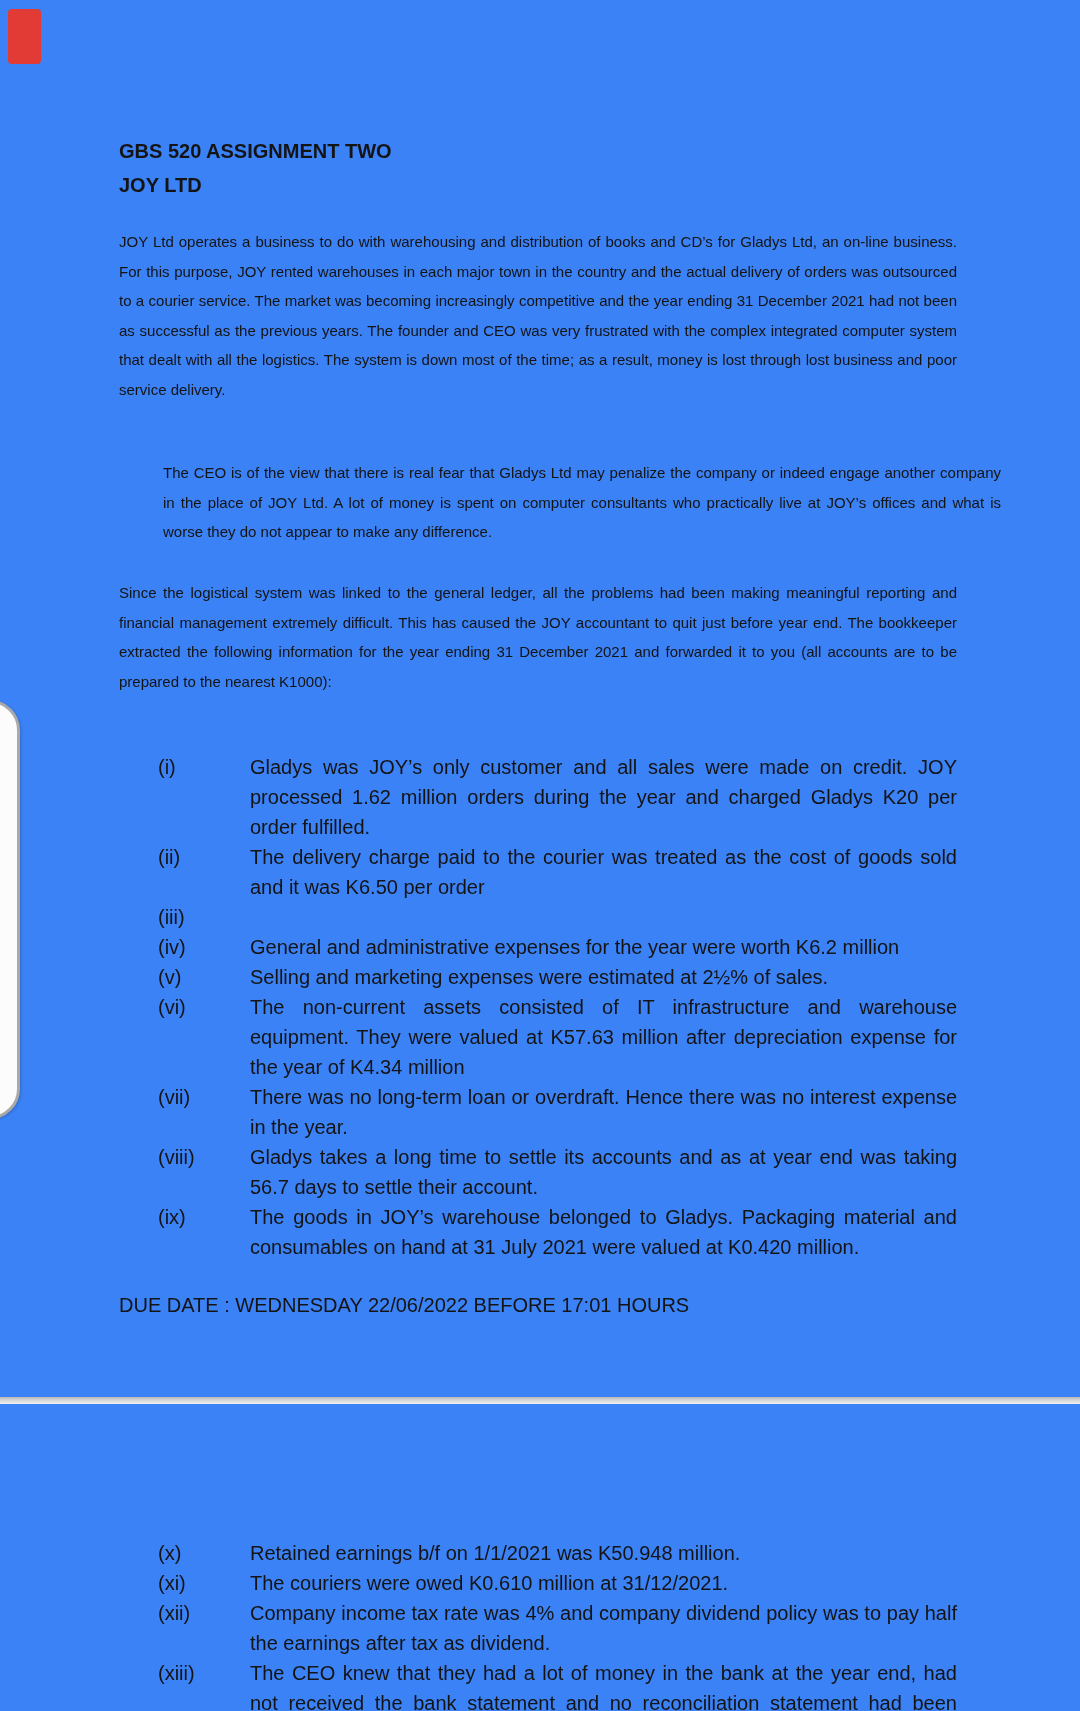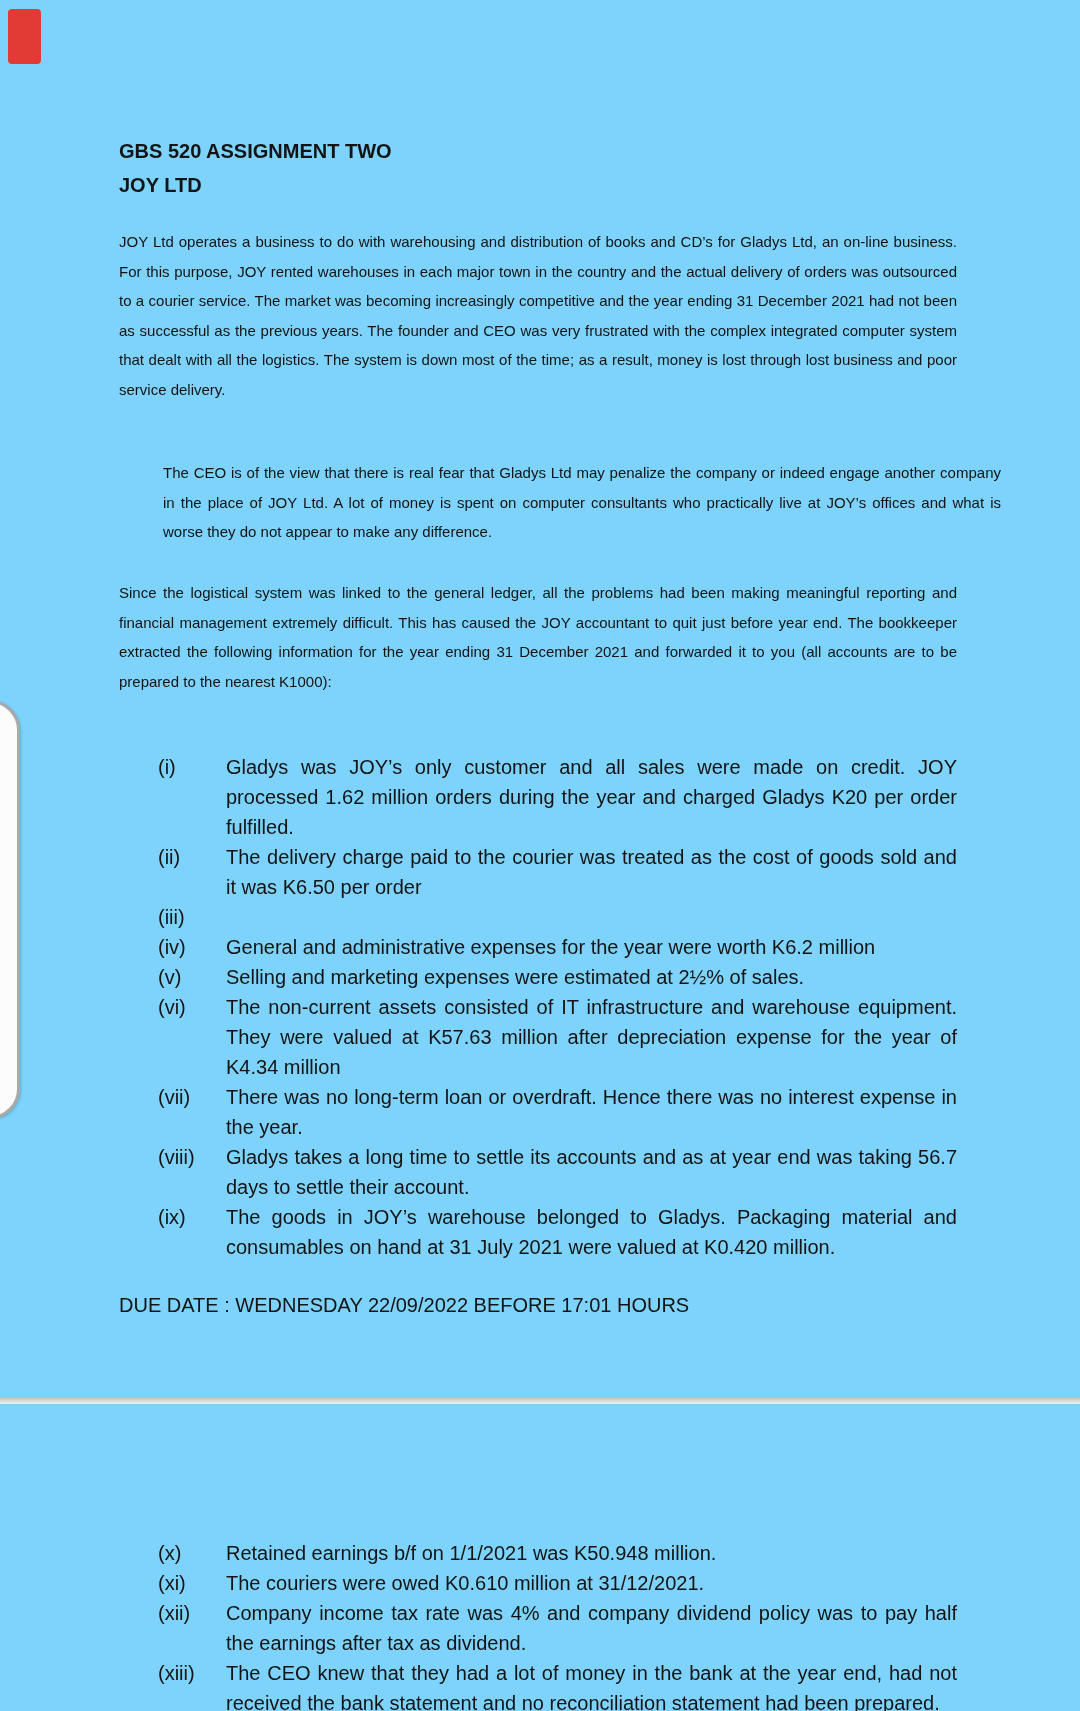--- a/index.html
+++ b/index.html
@@ -50,30 +50,30 @@
     font-size:20px;line-height:30px;
   }
   .list-1{top:752px;}
   .list-2{top:1538px;}
   .li-row{
     display:grid;
     grid-template-columns:68px 1fr;
     padding-left:39px;
   }
   .li-marker{display:block;}
-  .li-text{display:block;text-align:justify;}
+  .li-text{display:block;text-align:justify;margin-left:24px;}
   .due-date{
     position:absolute;left:119px;top:1290px;width:900px;
     font-size:20px;line-height:30px;white-space:nowrap;
   }
 </style>
 </head>
 <body>
 
-<div class="screen" style="color: rgb(20, 20, 20); background: #7dd3fc;">
+<div class="screen" style="color: rgb(20, 20, 20); background: #3b82f6;">
 
   <div class="red-marker" style="background: rgb(226, 58, 53);"></div>
 
   <div class="edge-card" style="border-color: rgb(169, 169, 169);"></div>
 
   <div class="doc-title">GBS 520 ASSIGNMENT TWO</div>
 
   <div class="doc-subtitle">JOY LTD</div>
 
   <div class="para para-1">JOY Ltd operates a business to do with warehousing and distribution of books and CD’s for Gladys Ltd, an on-line business. For this purpose, JOY rented warehouses in each major town in the country and the actual delivery of orders was outsourced to a courier service. The market was becoming increasingly competitive and the year ending 31 December 2021 had not been as successful as the previous years. The founder and CEO was very frustrated with the complex integrated computer system that dealt with all the logistics. The system is down most of the time; as a result, money is lost through lost business and poor service delivery.</div>
@@ -122,21 +122,21 @@
         <span class="li-marker">(viii)</span>
         <span class="li-text">Gladys takes a long time to settle its accounts and as at year end was taking 56.7 days to settle their account.</span>
       </div>
 
       <div class="li-row">
         <span class="li-marker">(ix)</span>
         <span class="li-text">The goods in JOY’s warehouse belonged to Gladys. Packaging material and consumables on hand at 31 July 2021 were valued at K0.420 million.</span>
       </div>
     </div>
 
-  <div class="due-date">DUE DATE : WEDNESDAY 22/09/2022 BEFORE 17:01 HOURS</div>
+  <div class="due-date">DUE DATE : WEDNESDAY 22/06/2022 BEFORE 17:01 HOURS</div>
 
   <div class="page-separator"></div>
 
   <div class="num-list list-2">
 
       <div class="li-row">
         <span class="li-marker">(x)</span>
         <span class="li-text">Retained earnings b/f on 1/1/2021 was K50.948 million.</span>
       </div>
 

